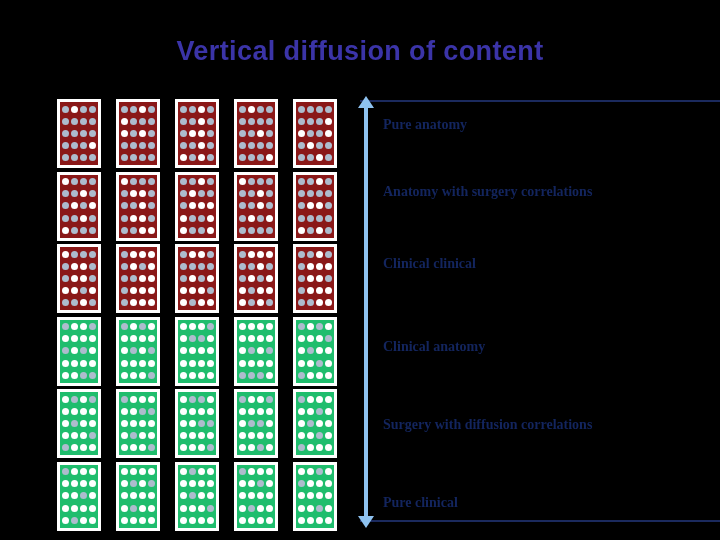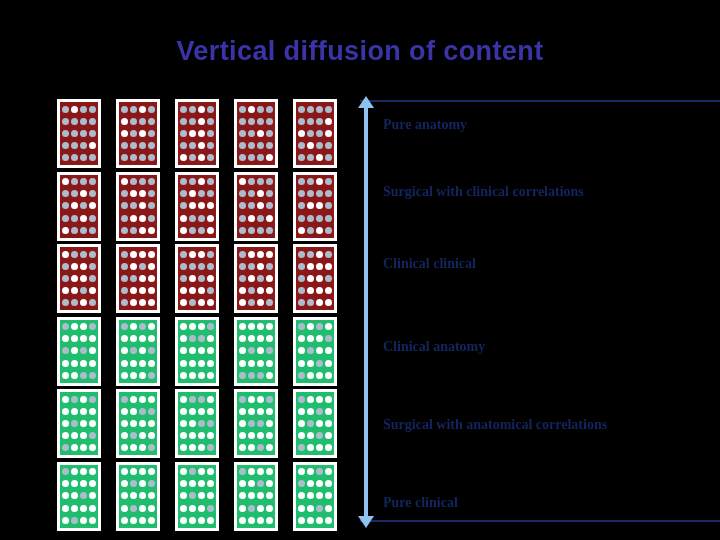--- a/index.html
+++ b/index.html
@@ -739,20 +739,20 @@
           <div class="dot white"></div>
           <div class="dot white"></div>
           <div class="dot white"></div>
           <div class="dot white"></div>
         </div>
       </div>
     </div>
 
   <div id="labels">
       <div class="label" style="top: 117px;">Pure anatomy</div>
-      <div class="label" style="top: 184px;">Surgical with clinical correlations</div>
+      <div class="label" style="top: 184px;">Anatomy with surgery correlations</div>
       <div class="label" style="top: 256px;">Clinical clinical</div>
       <div class="label" style="top: 339px;">Clinical anatomy</div>
-      <div class="label" style="top: 417px;">Surgical with anatomical correlations</div>
+      <div class="label" style="top: 417px;">Surgery with diffusion correlations</div>
       <div class="label" style="top: 495px;">Pure clinical</div>
     </div>
 
 </div>
 
 </body></html>

